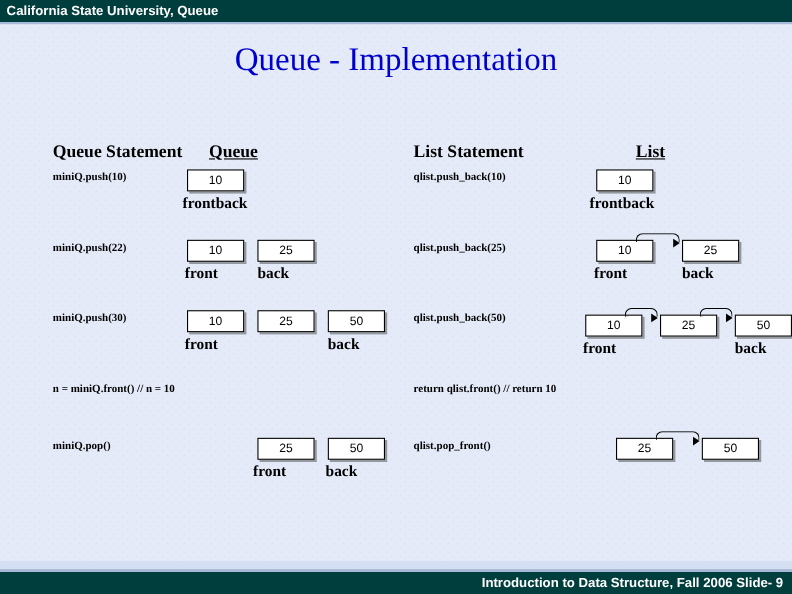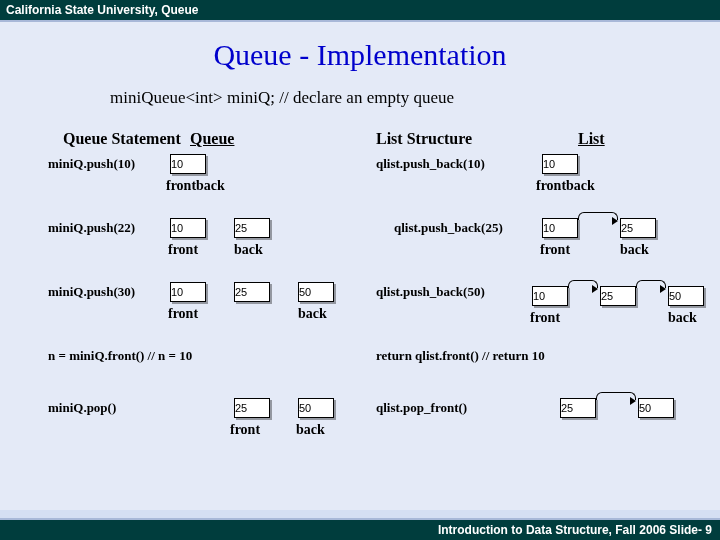--- a/index.html
+++ b/index.html
@@ -36,29 +36,29 @@
     font-weight: normal;
   }
   .decl {
     position: absolute; left: 110px; top: 66px;
     font-size: 17px; color: #000;
   }
   
   .colhdr { position: absolute; font-weight: bold; font-size: 16px; }
   .colhdr.u { text-decoration: underline; }
   
-  .code { position: absolute; font-size: 13px; font-weight: bold; }
+  .code { position: absolute; font-size: 10px; font-weight: bold; }
 
   
   .node {
-    position: absolute; width: 36px; height: 20px;
+    position: absolute; width: 52px; height: 20px;
     background: #fff; border: 1px solid #000;
     box-shadow: 2px 2px 0 rgba(0,0,0,0.35);
     font-family: Arial, sans-serif; font-size: 11px;
-    display: flex; align-items: center; justify-content: flex-start;
+    display: flex; align-items: center; justify-content: center;
   }
   
   .lbl { position: absolute; font-size: 14px; font-weight: bold; }
 
   
   .arrow {
     position: absolute; height: 0; border-top: 1.5px solid #000;
   }
   .arrow::after {
     content: ""; position: absolute; right: -1px; top: -4px;
@@ -79,25 +79,24 @@
 </style>
 </head>
 <body>
 
 <div class="header-bar">
   <span>California State University, Queue</span>
 </div>
 
 <div class="main-area">
   <div class="title">Queue - Implementation</div>
-  <div class="decl">miniQueue&lt;int&gt; miniQ;   // declare an empty queue</div>
 
-  <div class="colhdr" style="left:48px; top:108px;margin-left:15px;">Queue Statement</div>
+  <div class="colhdr" style="left:48px; top:108px;">Queue Statement</div>
   <div class="colhdr u" style="left:190px; top:108px;">Queue</div>
-  <div class="colhdr" style="left:376px; top:108px;">List Structure</div>
+  <div class="colhdr" style="left:376px; top:108px;">List Statement</div>
   <div class="colhdr u" style="left:578px; top:108px;">List</div>
 
   <div class="code" style="left:48px; top:134px;">miniQ.push(10)</div>
   <div class="node" style="left:170px; top:132px;">
       <span>10</span>
     </div>
   <div class="lbl" style="left:166px; top:156px;">frontback</div>
 
   <div class="code" style="left:376px; top:134px;">qlist.push_back(10)</div>
   <div class="node" style="left:542px; top:132px;">
@@ -108,21 +107,21 @@
   <div class="code" style="left:48px; top:198px;">miniQ.push(22)</div>
   <div class="node" style="left:170px; top:196px;">
       <span>10</span>
     </div>
   <div class="node" style="left:234px; top:196px;">
       <span>25</span>
     </div>
   <div class="lbl" style="left:168px; top:220px;">front</div>
   <div class="lbl" style="left:234px; top:220px;">back</div>
 
-  <div class="code" style="left:376px; top:198px;margin-left:18px;">qlist.push_back(25)</div>
+  <div class="code" style="left:376px; top:198px;">qlist.push_back(25)</div>
   <div class="node" style="left:542px; top:196px;">
       <span>10</span>
     </div>
   <div class="arrow curve" style="left:578px; top:190px; width:40px;"></div>
   <div class="node" style="left:620px; top:196px;">
       <span>25</span>
     </div>
   <div class="lbl" style="left:540px; top:220px;">front</div>
   <div class="lbl" style="left:620px; top:220px;">back</div>
 

